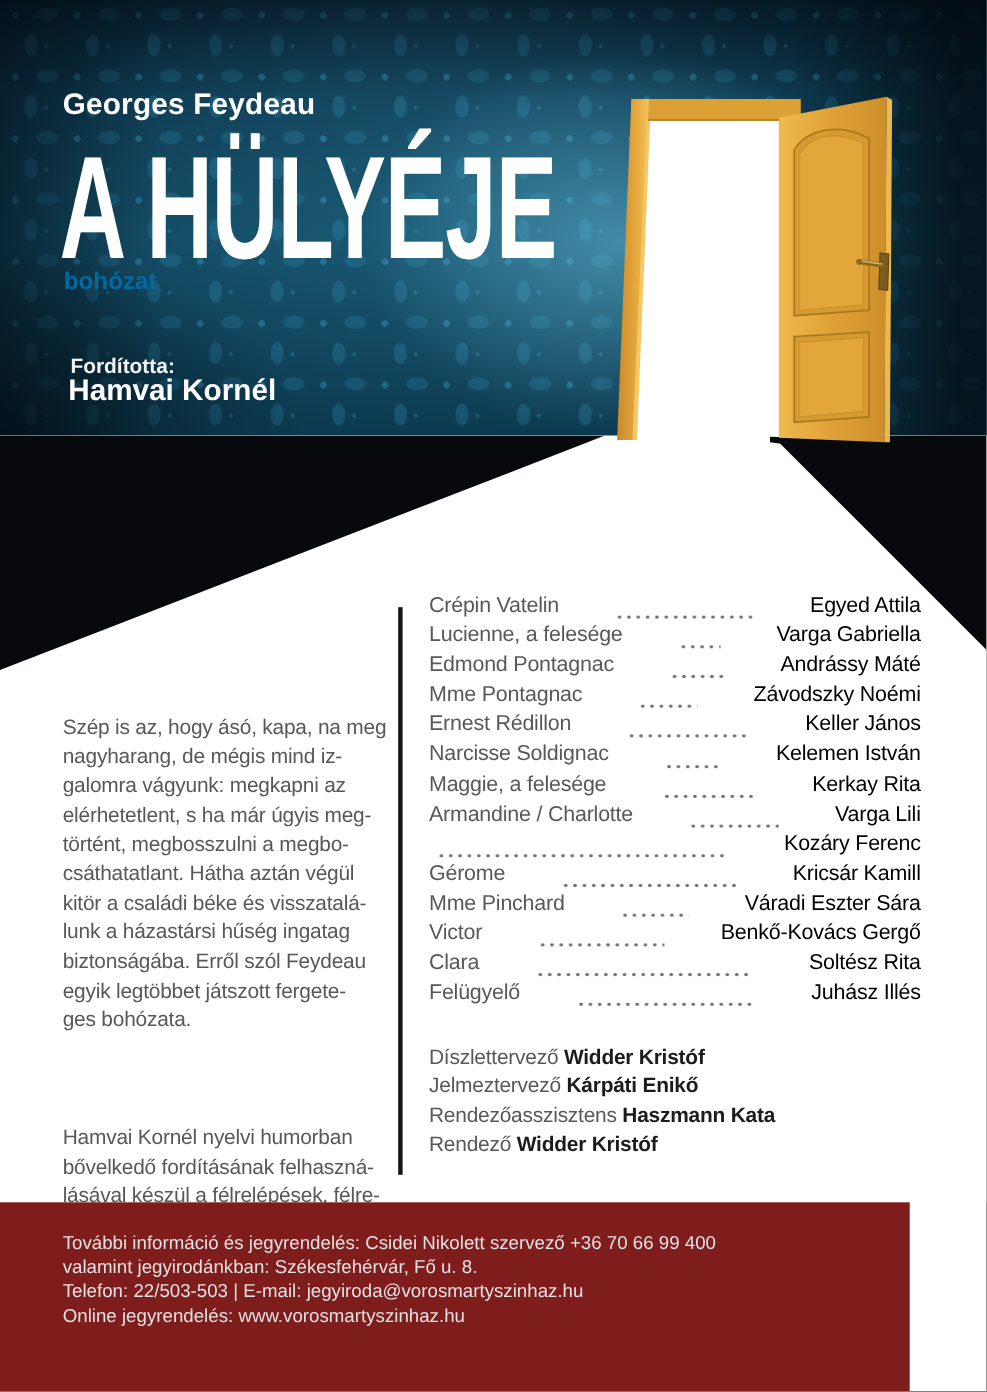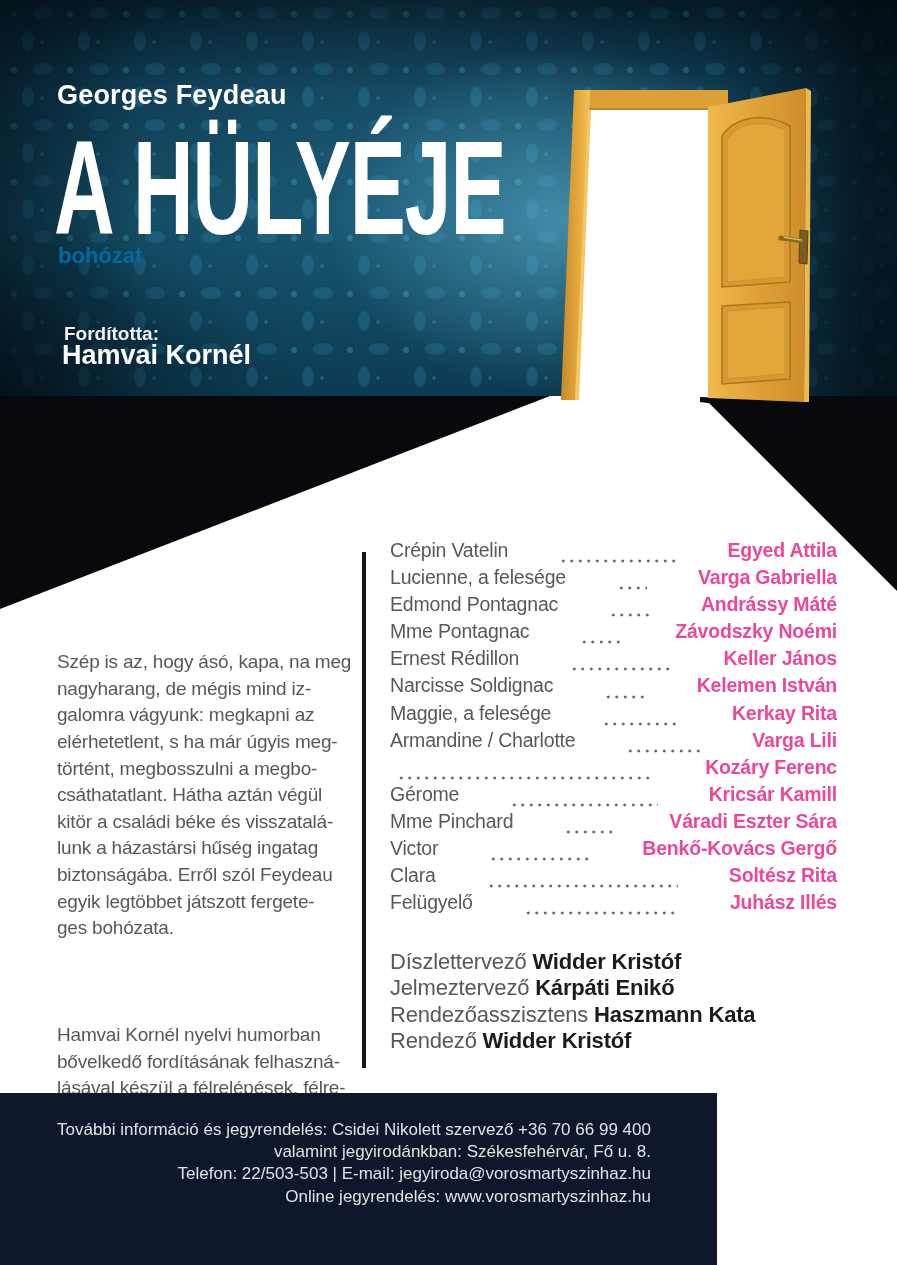--- a/index.html
+++ b/index.html
@@ -45,28 +45,28 @@
   .synopsis{position:absolute;left:57px;top:200px;width:300px;color:#58585a;
             font-size:19px;line-height:26.6px;letter-spacing:-.2px;white-space:pre;}
   .synopsis .para2{margin-top:27px;}
 
   .cast{position:absolute;left:390px;top:143px;width:447px;}
   .cast-row{display:flex;align-items:baseline;height:27.1px;font-size:19.5px;white-space:nowrap;gap:44px;}
   .cast-role{color:#58585a;letter-spacing:-.2px;}
   .leader{flex:1;height:6px;margin:0 7px 2px 7px;align-self:flex-end;
           background-image:radial-gradient(circle,#6e6e71 1.25px,rgba(0,0,0,0) 1.8px);
           background-size:8.5px 6px;background-repeat:repeat-x;background-position:0 60%;}
-  .cast-actor{color:#ec4899;font-weight:bold;letter-spacing:-.2px;}
-
-  .crew{position:absolute;left:390px;top:553px;width:447px;font-size:22px;line-height:26.3px;}
+  .cast-actor{color:#000000;font-weight:normal;letter-spacing:-.2px;}
+
+  .crew{position:absolute;left:390px;top:553px;width:447px;font-size:19px;line-height:26.3px;}
   .crew-label{color:#58585a;letter-spacing:-.2px;}
   .crew-name{color:#1d1b1c;font-weight:bold;letter-spacing:-.2px;}
 
   
-  .footer{position:absolute;left:0;top:1093px;width:717px;height:172px;background:#0f172a;text-align:right;}
+  .footer{position:absolute;left:0;top:1093px;width:827px;height:172px;background:#7f1d1d;}
   .footer-lines{position:absolute;left:57px;top:26px;color:#e2e2e2;font-size:17px;line-height:22.2px;}
   .footer-lines p{margin:0;}
 
   .door-svg{position:absolute;left:540px;top:78px;}
 </style>
 </head>
 <body>
 
 <div class="page">
 

